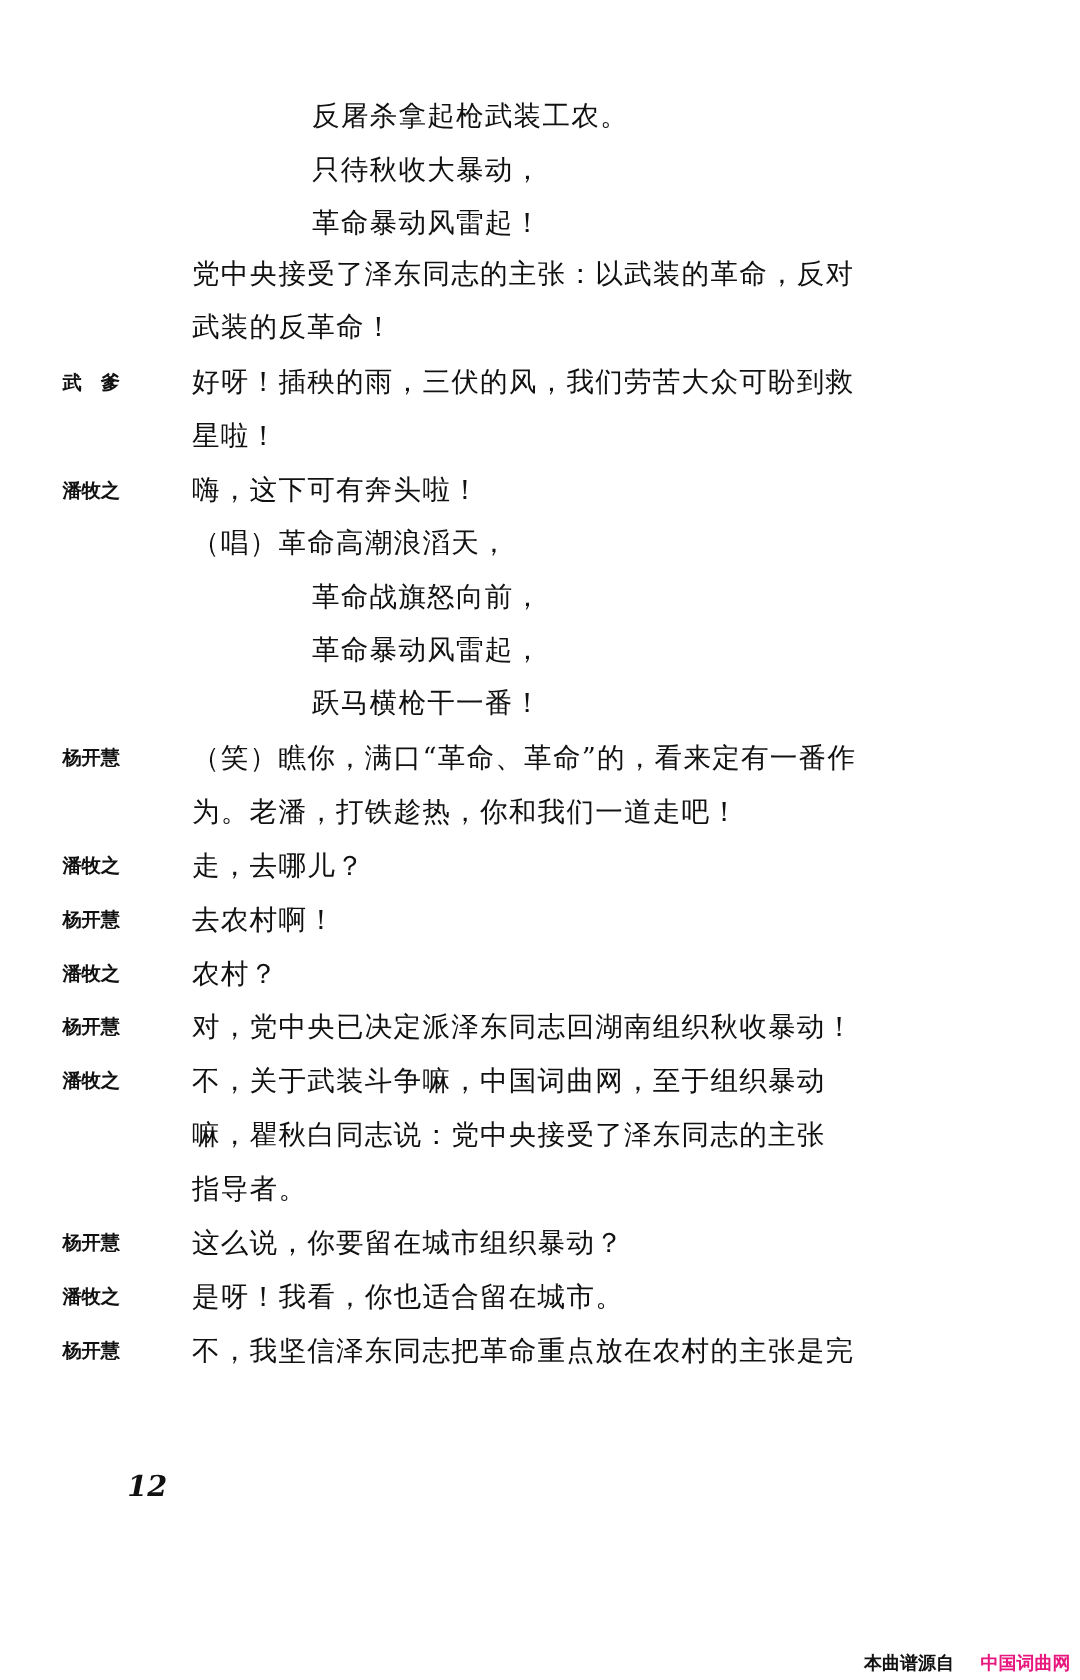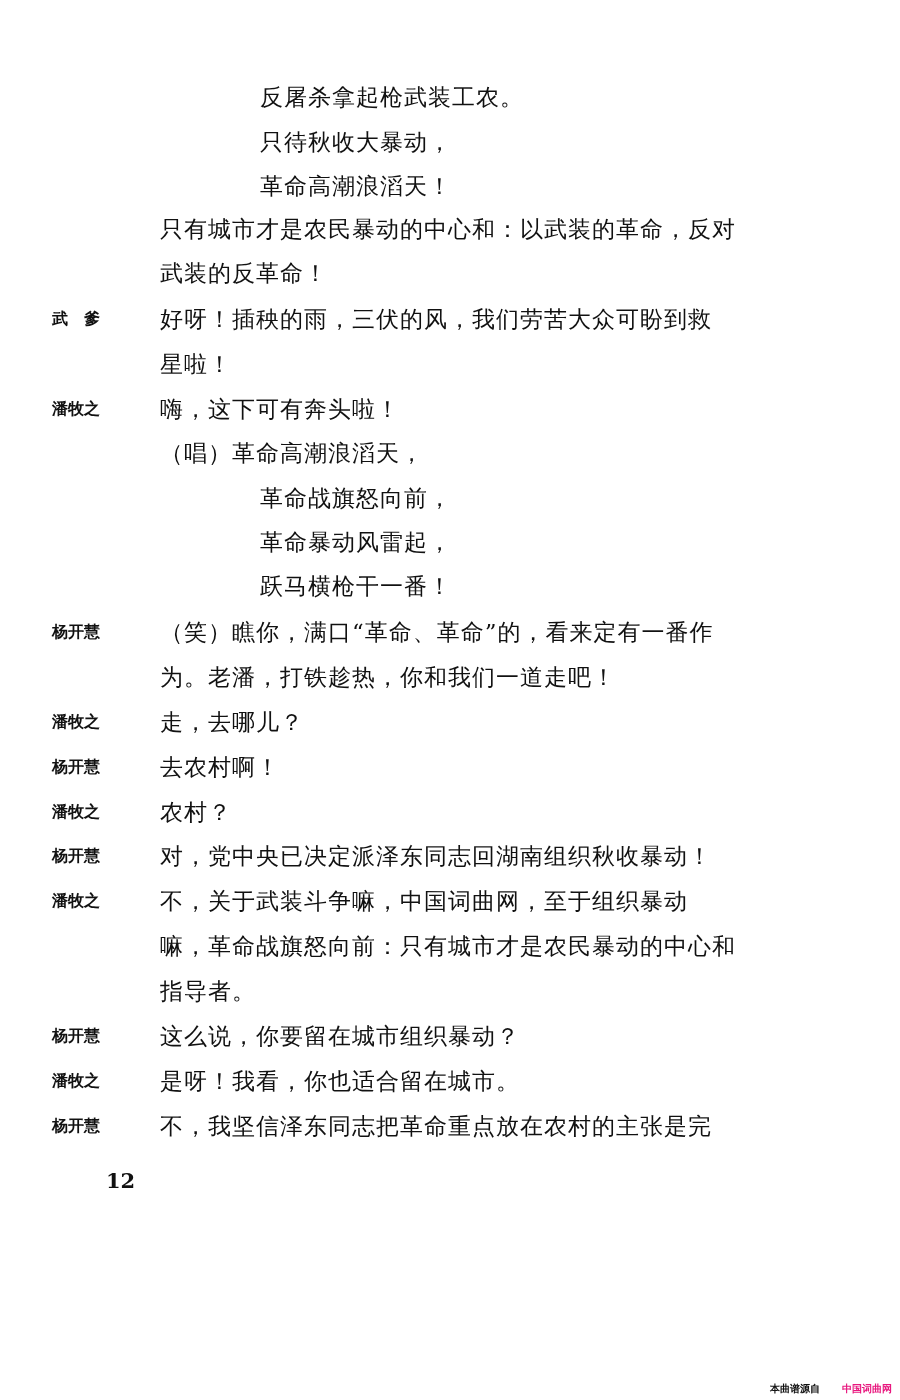--- a/index.html
+++ b/index.html
@@ -30,50 +30,51 @@
       left: 160px;
       font-size: 23px;
       line-height: 30px;
       white-space: nowrap;
       letter-spacing: 1px;
     }
     .verse { left: 215px; margin-left: 45px; }
     .page-number {
       position: absolute;
       left: 106px;
-      top: 1168px;
-      font-size: 21px;
+      top: 1224px;
+      font-size: 24px;
       font-weight: bold;
       font-family: "DejaVu Serif", "Liberation Serif", serif;
+      font-style: italic;
     }
     .footer {
       position: absolute;
       right: 8px;
       bottom: 4px;
       font-family: "DejaVu Sans", "Liberation Sans", sans-serif;
-      font-size: 10px;
+      font-size: 15px;
       font-weight: bold;
       display: flex;
       gap: 22px;
     }
     .footer .src { color: #111111; }
     .footer .site { color: #e8177e; text-align: center; }
   </style>
 </head>
 <body>
 
 <div>
 
   <div class="text verse" style="top:82px">反屠杀拿起枪武装工农。</div>
 
   <div class="text verse" style="top:127px">只待秋收大暴动，</div>
 
-  <div class="text verse" style="top:171px">革命高潮浪滔天！</div>
+  <div class="text verse" style="top:171px">革命暴动风雷起！</div>
 
-  <div class="text" style="top:214px">只有城市才是农民暴动的中心和：以武装的革命，反对</div>
+  <div class="text" style="top:214px">党中央接受了泽东同志的主张：以武装的革命，反对</div>
 
   <div class="text" style="top:258px">武装的反革命！</div>
 
   <div class="speaker" style="top:304px">武　爹</div>
   <div class="text" style="top:304px">好呀！插秧的雨，三伏的风，我们劳苦大众可盼到救</div>
 
   <div class="text" style="top:349px">星啦！</div>
 
   <div class="speaker" style="top:394px">潘牧之</div>
   <div class="text" style="top:394px">嗨，这下可有奔头啦！</div>
@@ -99,21 +100,21 @@
 
   <div class="speaker" style="top:797px">潘牧之</div>
   <div class="text" style="top:797px">农村？</div>
 
   <div class="speaker" style="top:841px">杨开慧</div>
   <div class="text" style="top:841px">对，党中央已决定派泽东同志回湖南组织秋收暴动！</div>
 
   <div class="speaker" style="top:886px">潘牧之</div>
   <div class="text" style="top:886px">不，关于武装斗争嘛，中国词曲网，至于组织暴动</div>
 
-  <div class="text" style="top:931px">嘛，革命战旗怒向前：只有城市才是农民暴动的中心和</div>
+  <div class="text" style="top:931px">嘛，瞿秋白同志说：党中央接受了泽东同志的主张</div>
 
   <div class="text" style="top:976px">指导者。</div>
 
   <div class="speaker" style="top:1021px">杨开慧</div>
   <div class="text" style="top:1021px">这么说，你要留在城市组织暴动？</div>
 
   <div class="speaker" style="top:1066px">潘牧之</div>
   <div class="text" style="top:1066px">是呀！我看，你也适合留在城市。</div>
 
   <div class="speaker" style="top:1111px">杨开慧</div>

